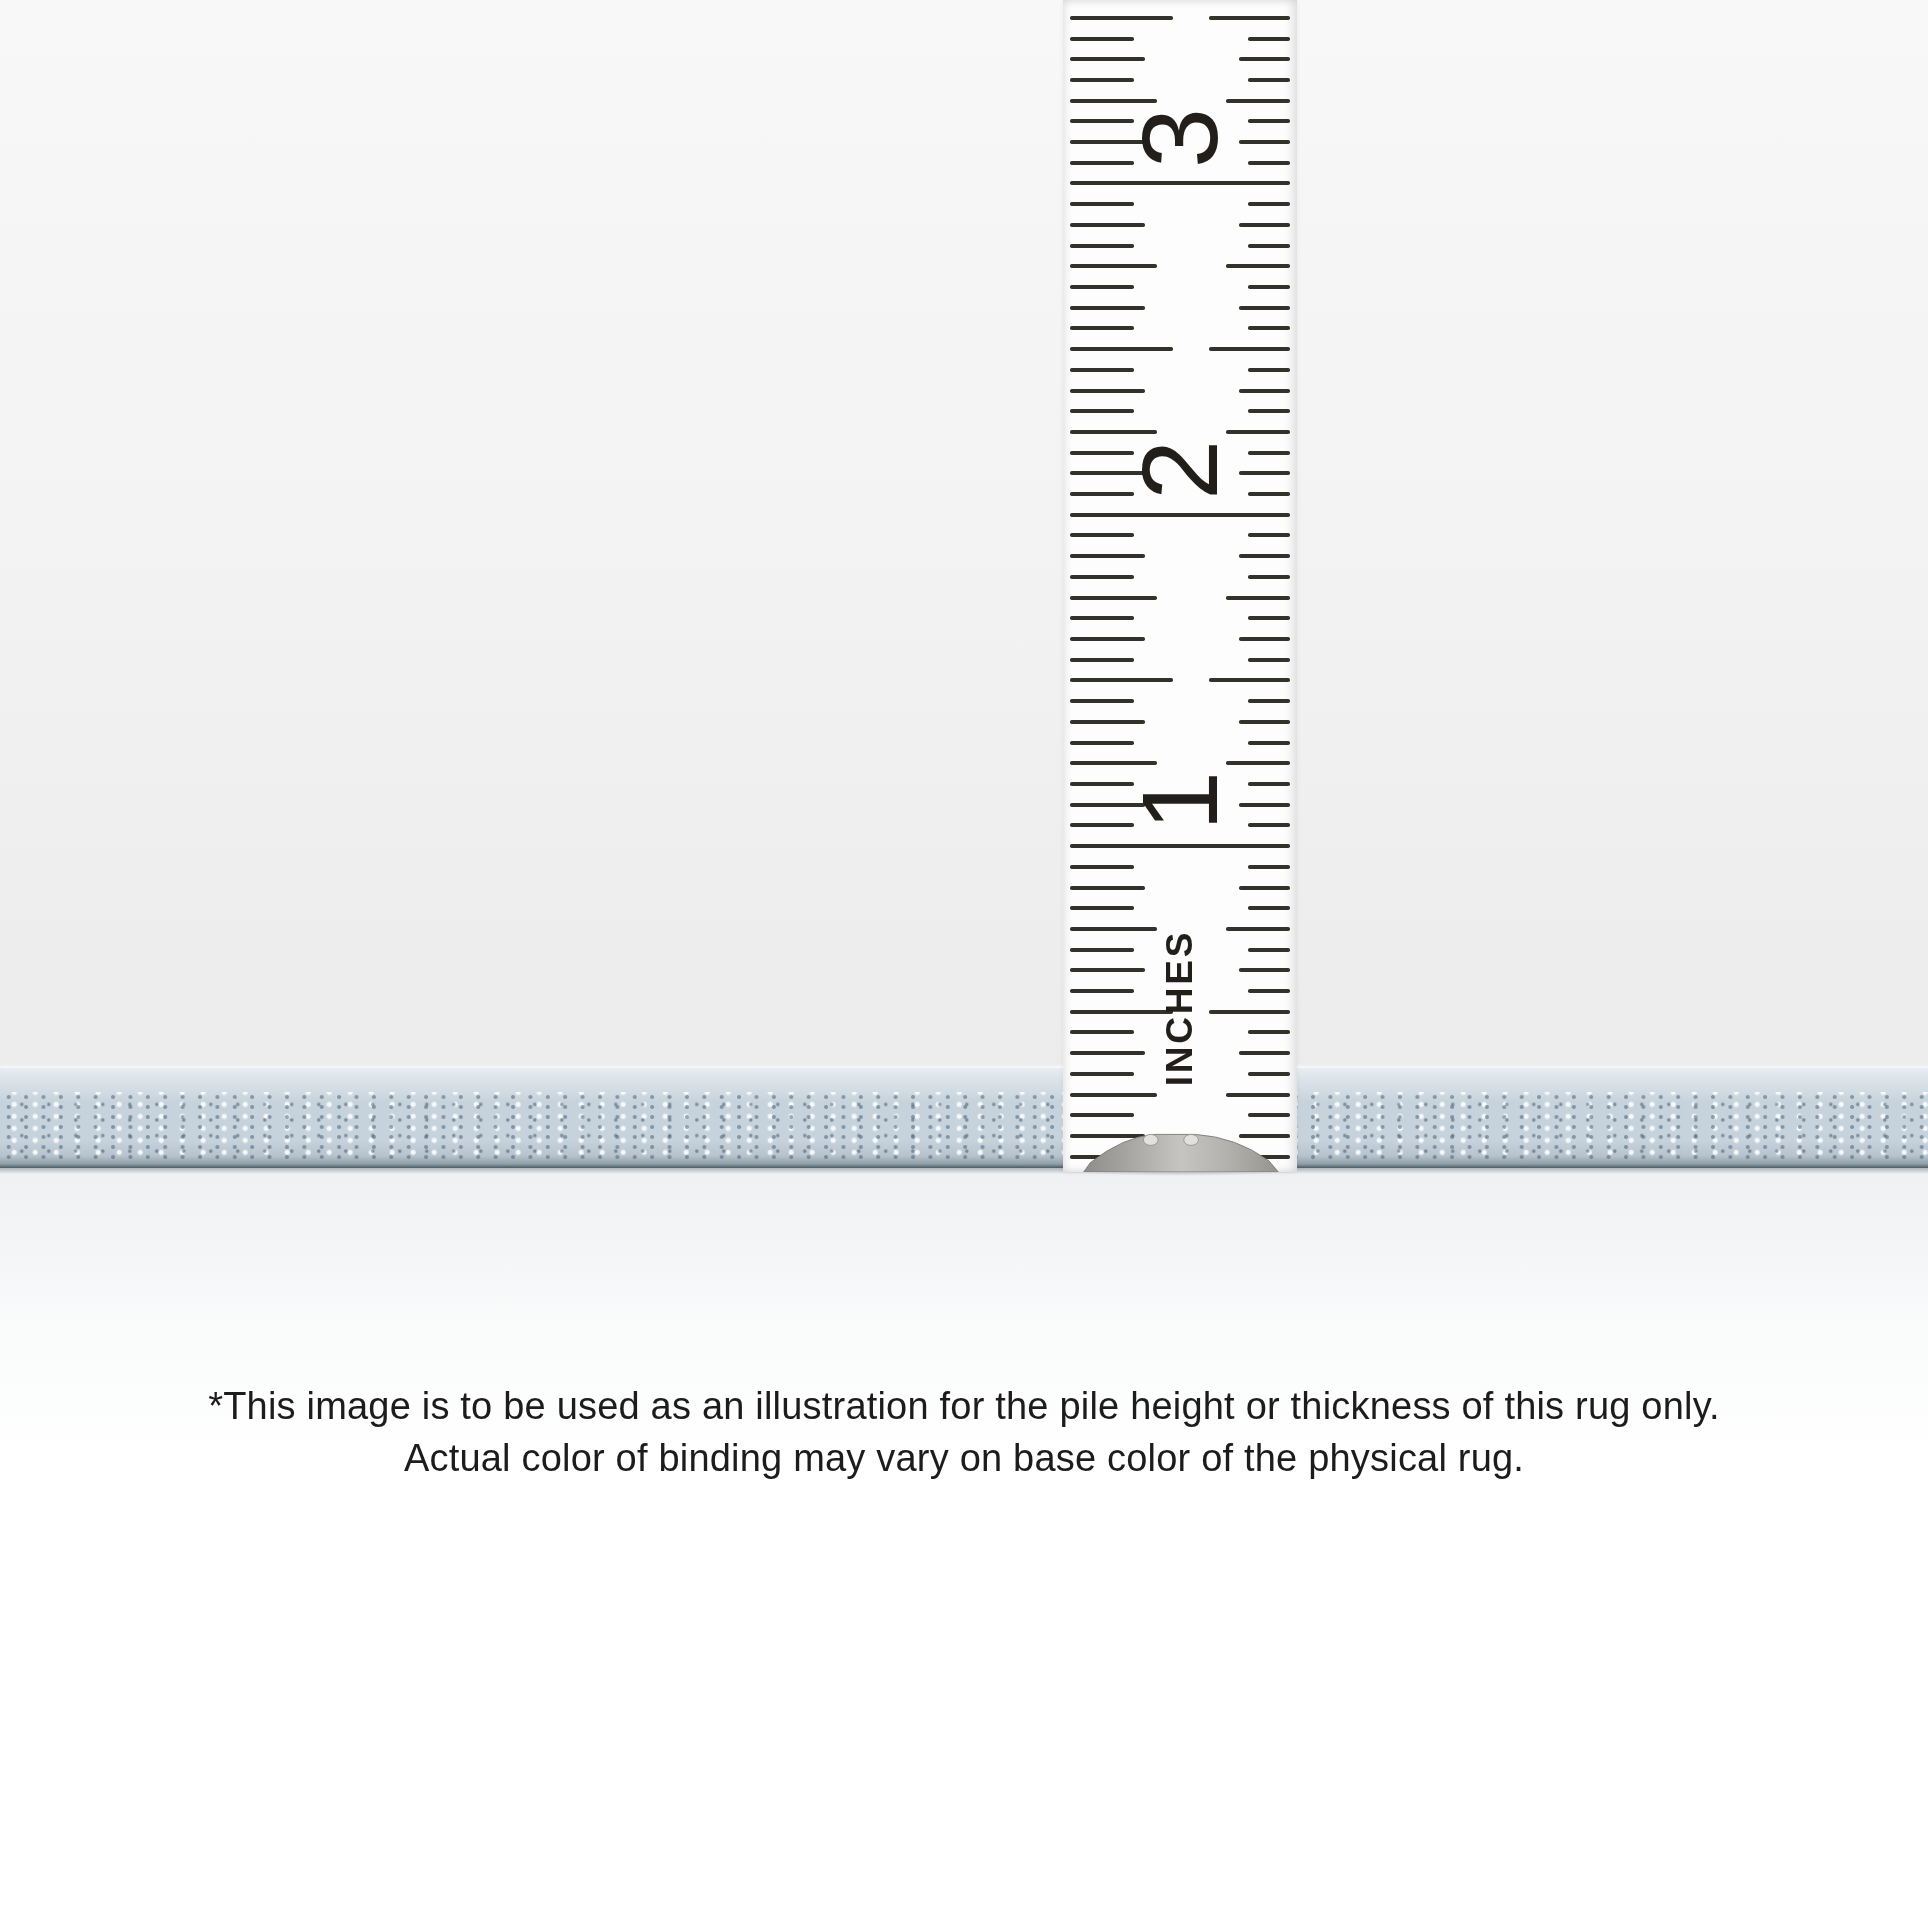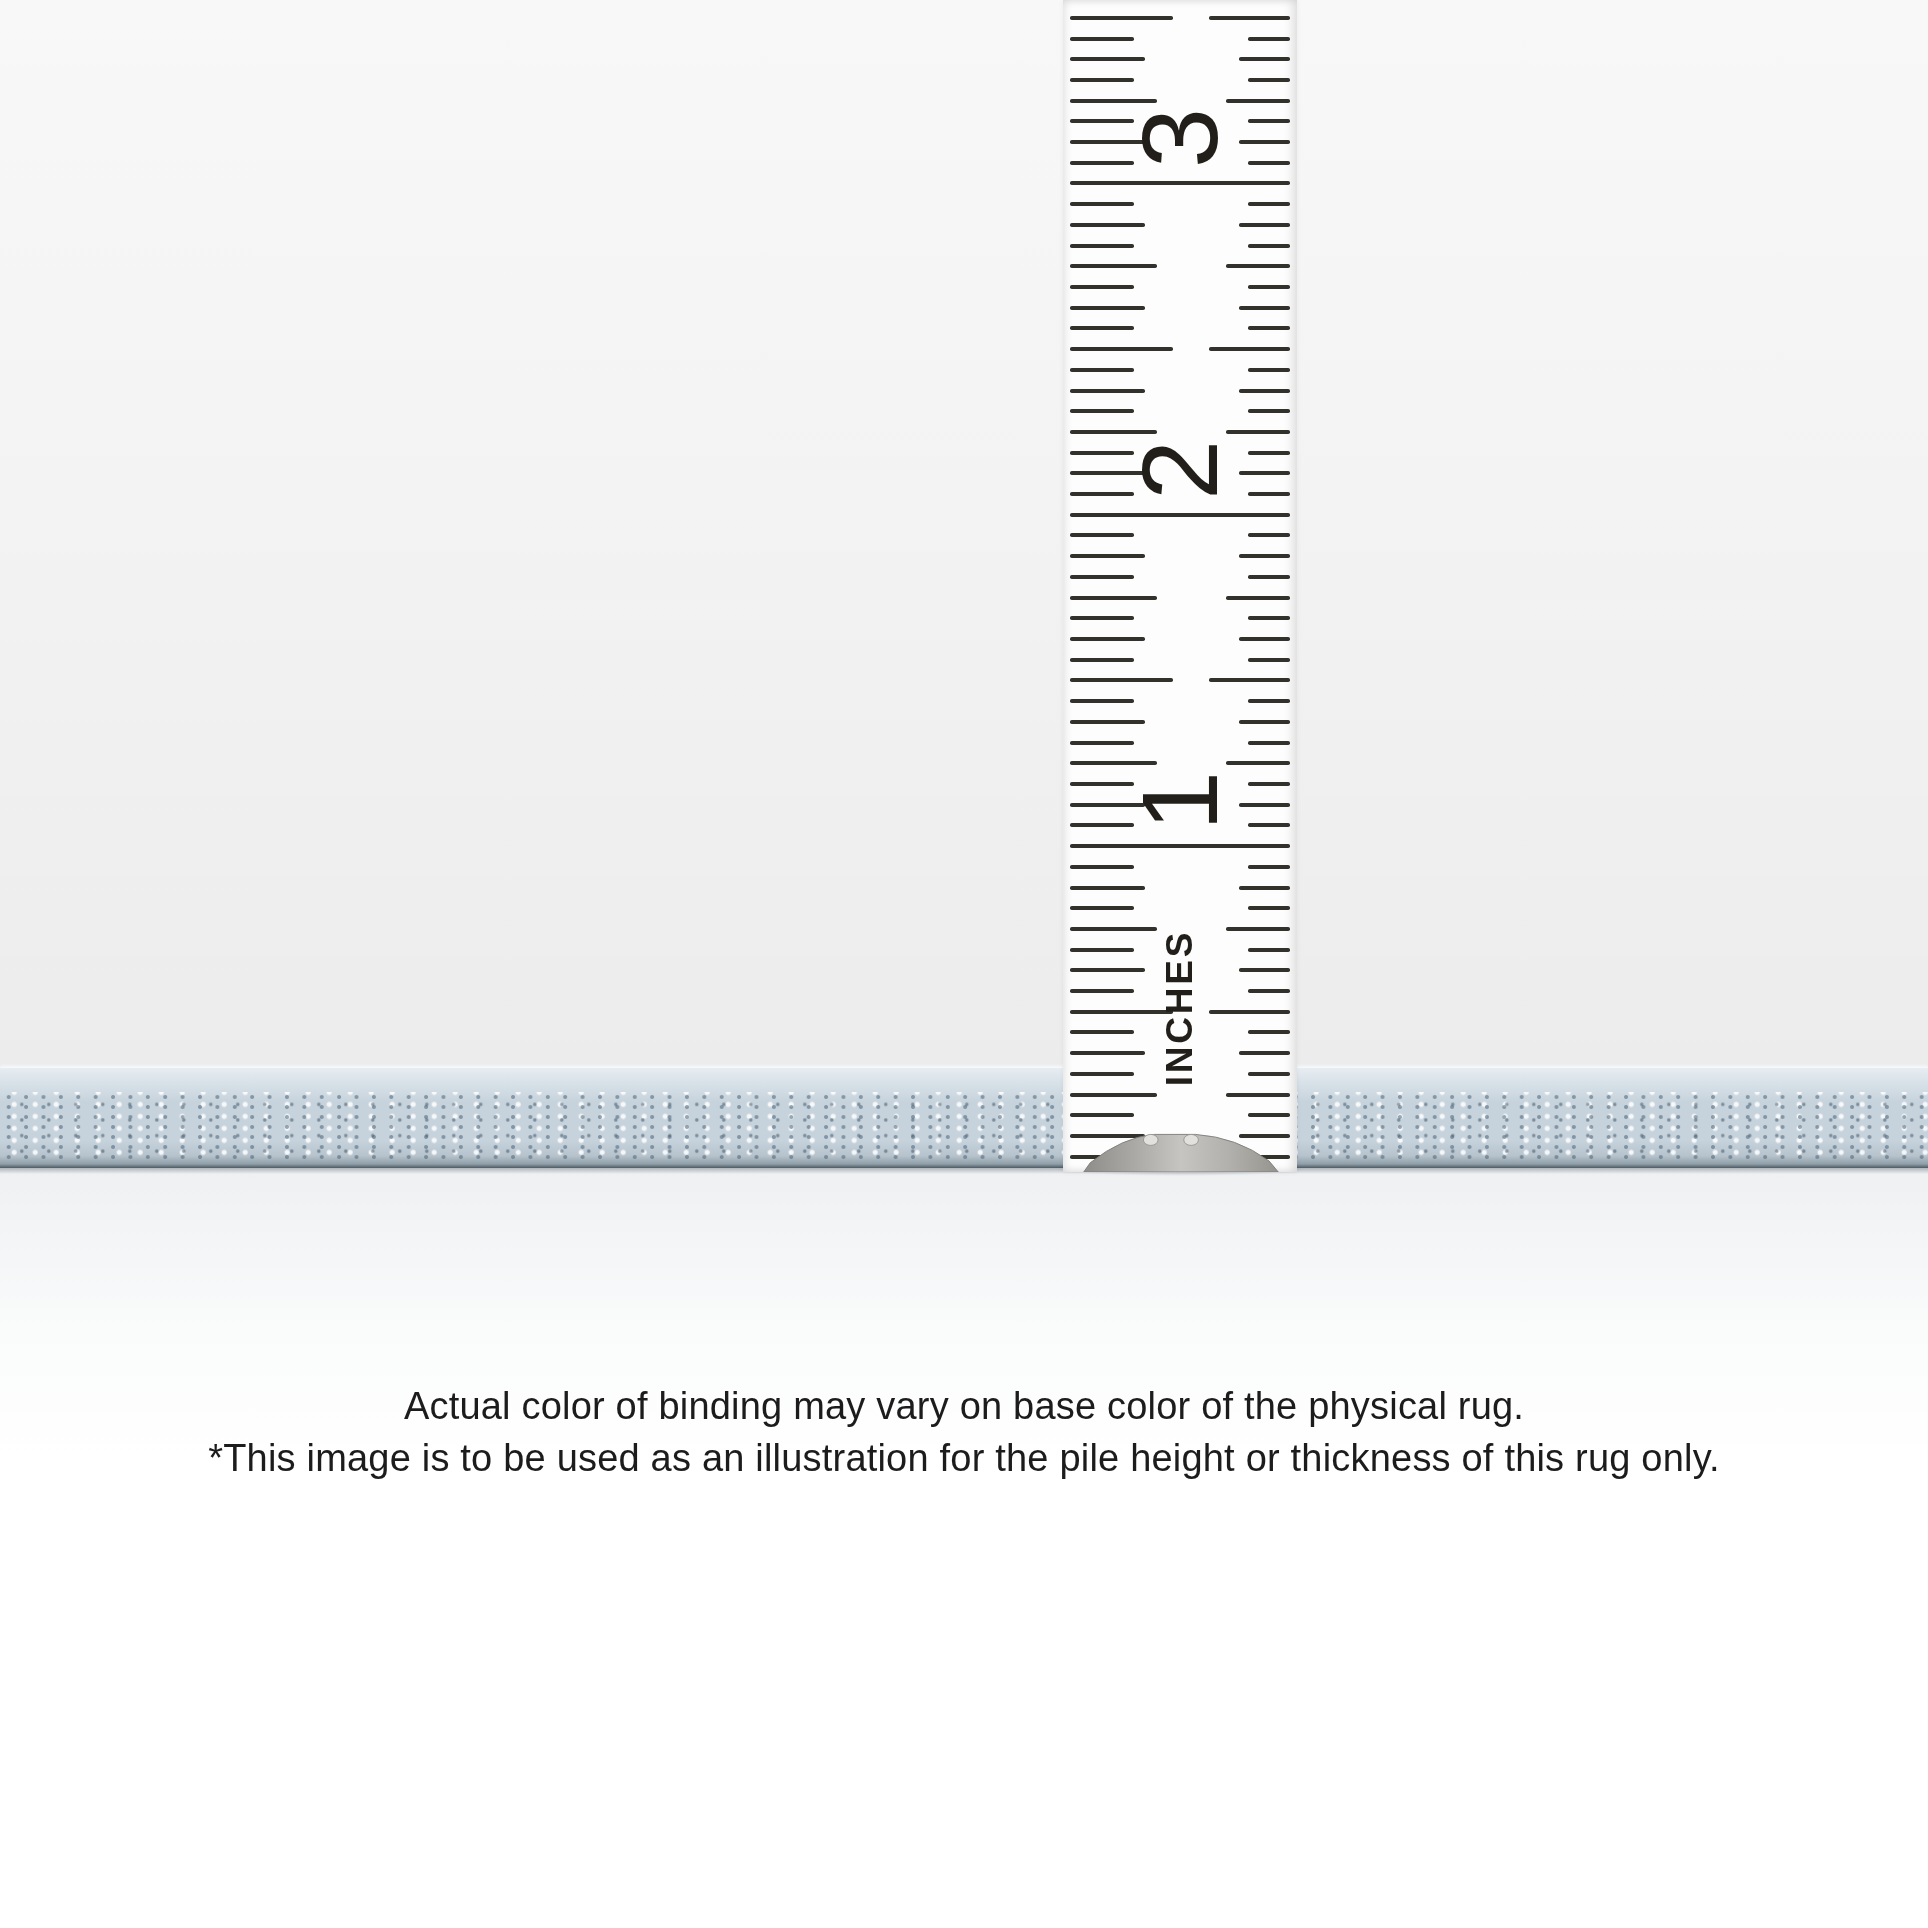--- a/index.html
+++ b/index.html
@@ -201,17 +201,17 @@
           <stop offset="1" stop-color="#96948e"></stop>
         </linearGradient>
       </defs>
       <path d="M3,48 L10,38 Q45,10 80,7 L125,7 Q170,10 205,36 L215,48 Z" fill="url(#metalGrad)" stroke="#7d7c78" stroke-width="1"></path>
       <ellipse cx="76" cy="13" rx="8" ry="6" fill="#e2e1de" stroke="#98968f" stroke-width="1"></ellipse>
       <ellipse cx="120" cy="13" rx="8" ry="6" fill="#e2e1de" stroke="#98968f" stroke-width="1"></ellipse>
     </svg>
   </div>
 
   <div class="disclaimer">
+    <div>*This image is to be used as an illustration for the pile height or thickness of this rug only.</div>
     <div>Actual color of binding may vary on base color of the physical rug.</div>
-    <div>*This image is to be used as an illustration for the pile height or thickness of this rug only.</div>
   </div>
 </div>
 
 
 </body></html>

